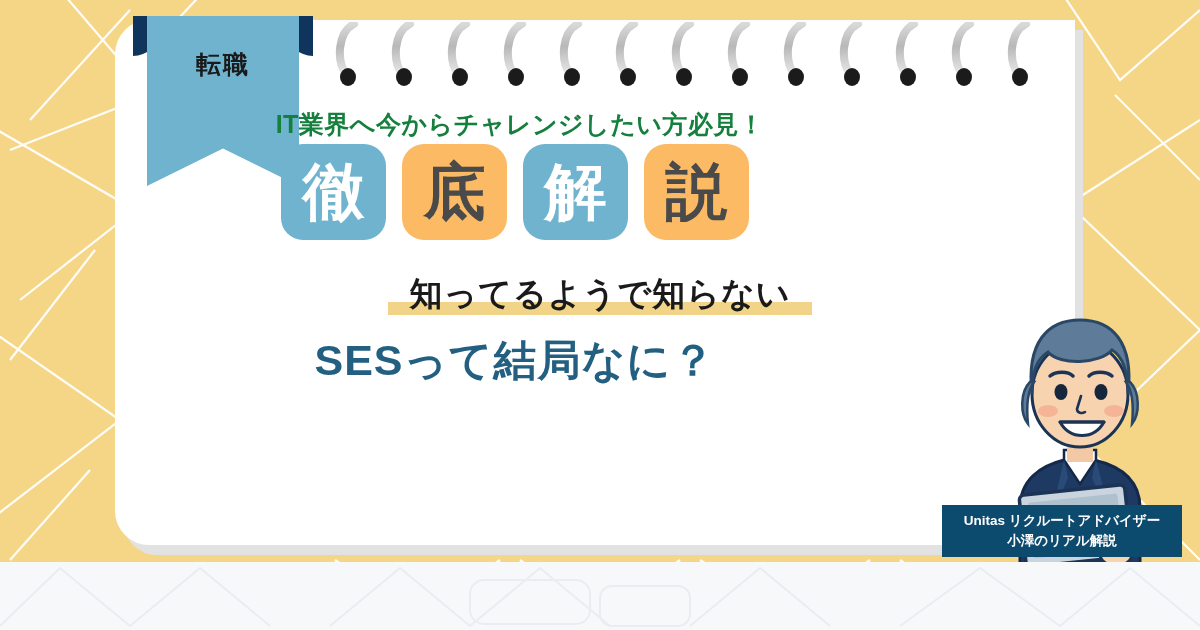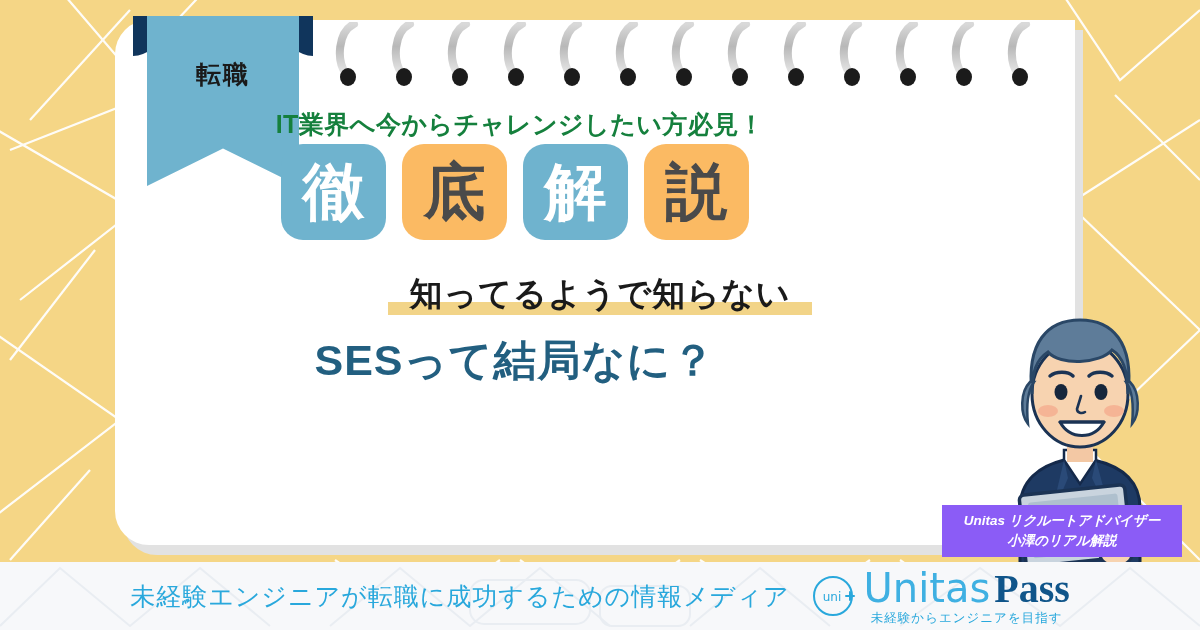--- a/index.html
+++ b/index.html
@@ -41,21 +41,21 @@
   }
   .ribbon-fold.left  { left:0; border-bottom-right-radius:26px; }
   .ribbon-fold.right { right:0; border-bottom-left-radius:26px; }
   #ribbon-body {
     position:absolute; left:14px; top:0;
     width:152px; height:170px;
     background:#6FB3CE;
     clip-path:polygon(0 0,100% 0,100% 100%,50% 78%,0 100%);
     display:flex; flex-direction:column;
     align-items:center; justify-content:flex-start;
-    padding-top:42px;
+    padding-top:32px;
     color:#1A1A1A;
   }
   #ribbon-body .l1 { font-size:25px; font-weight:700; letter-spacing:2px; line-height:1.35; }
   #ribbon-body .l2 { font-size:27px; font-weight:700; letter-spacing:1px; line-height:1.35; }
 
   
   #kicker {
     position:absolute; left:0; top:108px; width:1200px;
     text-align:center;
     padding-right:160px;
@@ -108,23 +108,23 @@
     font-size:45px; font-weight:700; letter-spacing:0.5px; line-height:1.25;
     margin-top:4px;
   }
 
   
   #advisor { position:absolute; right:8px; top:272px; width:228px; height:292px; }
 
   #advisor-caption {
     position:absolute; right:18px; top:505px;
     width:240px; padding:6px 4px 7px;
-    background:#8b5cf6; color:#FFFFFF;
+    background:#0c4a6e; color:#FFFFFF;
     text-align:center; line-height:1.45;
-    font-size:13.5px; font-weight:700;font-style:italic;
+    font-size:13.5px; font-weight:700;
   }
 
   
   #footer {
     position:absolute; left:0; bottom:0; width:1200px; height:68px;
     background:#F7F8FA;
     display:flex; align-items:center; justify-content:center;
     overflow:hidden;
   }
   #footer-pattern { position:absolute; inset:0; }
@@ -326,30 +326,13 @@
   <svg id="footer-pattern" viewBox="0 0 1200 68" preserveAspectRatio="none">
     <g stroke="#E9EDF2" stroke-width="2" fill="none">
       <path d="M 0 64 L 60 6 L 130 64 L 200 6 L 270 64"></path>
       <path d="M 330 64 L 400 6 L 470 64 L 540 6 L 610 64"></path>
       <path d="M 690 64 L 760 6 L 830 64"></path>
       <path d="M 900 64 L 980 6 L 1060 64 L 1130 6 L 1200 64"></path>
       <rect x="470" y="18" width="120" height="44" rx="14"></rect>
       <rect x="600" y="24" width="90" height="40" rx="12"></rect>
     </g>
   </svg>
-  <div id="footer-inner">
-    <div id="footer-tagline">未経験エンジニアが転職に成功するための情報メディア</div>
-    <div id="logo">
-      <svg width="44" height="44" viewBox="0 0 44 44">
-        <circle cx="21" cy="22" r="19" fill="none" stroke="#29A8DC" stroke-width="2"></circle>
-        <text x="20" y="27" text-anchor="middle" font-size="12" font-family="DejaVu Sans, sans-serif" fill="#29A8DC">uni</text>
-        <path d="M 34 22 L 42 22 M 38 18 L 38 26" stroke="#29A8DC" stroke-width="2" stroke-linecap="round"></path>
-      </svg>
-      <div id="logo-text">
-        <div id="logo-main">
-          <span id="logo-unitas">Unitas</span>
-          <span id="logo-pass">Pass</span>
-        </div>
-        <div id="logo-tag">未経験からエンジニアを目指す</div>
-      </div>
-    </div>
-  </div>
 </div>
 
 </body></html>

